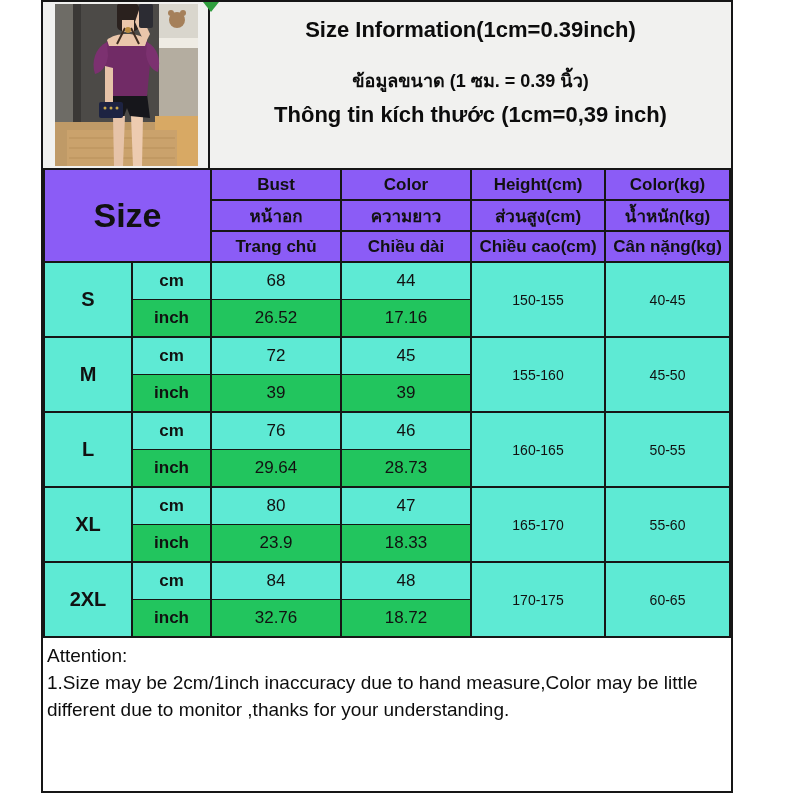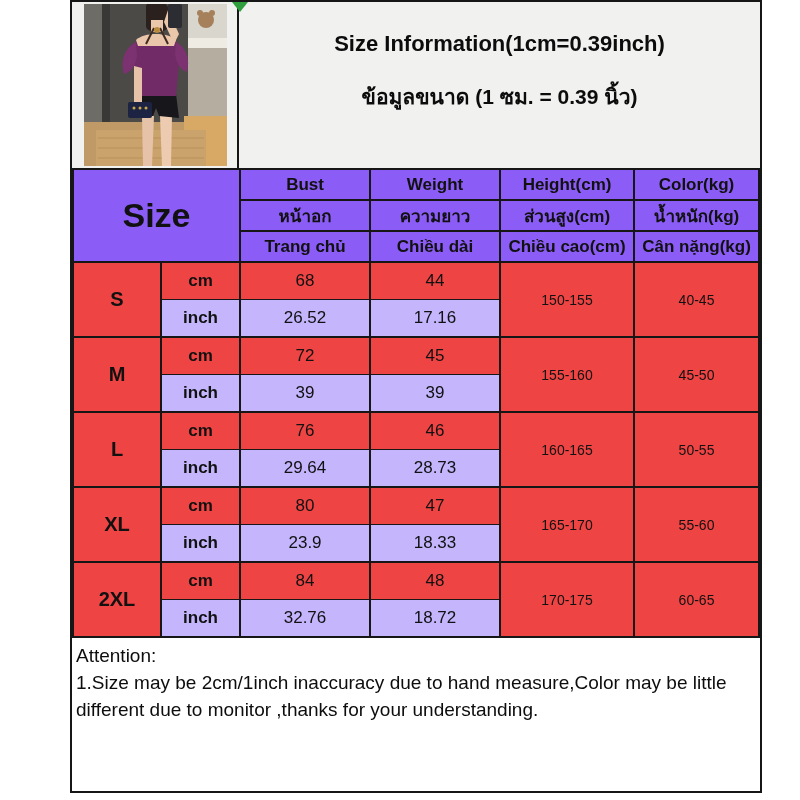--- a/index.html
+++ b/index.html
@@ -2,21 +2,21 @@
 <html style="--accent-green: #2f9e3d;"><head>
 <meta charset="utf-8">
 <style>
   html,body{margin:0;padding:0;}
   body{
     width:800px;height:800px;background:#ffffff;
     font-family:"Liberation Sans","DejaVu Sans",sans-serif;
     color:#111;position:relative;overflow:hidden;
   }
   .content-box{
-    position:absolute;left:70px;top:0;width:692px;height:793px;
+    position:absolute;left:41px;top:0;width:692px;height:793px;
     border:2px solid #161616;box-sizing:border-box;background:#ffffff;
     display:flex;flex-direction:column;
   }
   
   .top-band{height:166px;display:flex;background:#f1f1ef;flex:0 0 auto;position:relative;}
   .photo-cell{
     width:167px;flex:0 0 auto;border-right:2px solid #161616;box-sizing:border-box;
     background:#f1f1ef;display:flex;align-items:flex-start;justify-content:flex-start;
     padding:2px 0 0 12px;
   }
@@ -24,37 +24,37 @@
     position:absolute;left:160px;top:0;width:0;height:0;
     border-left:8px solid transparent;border-right:8px solid transparent;
     border-top:10px solid var(--accent-green,#2f9e3d);z-index:3;
   }
   .title-area{
     flex:1;display:flex;flex-direction:column;justify-content:center;
     align-items:center;text-align:center;padding-bottom:26px;gap:7px;
   }
   .title-line{font-weight:bold;color:#0c0c0c;}
   .title-en{font-size:22px;}
-  .title-th{font-size:21px;margin-top:16px;}
+  .title-th{font-size:18px;margin-top:16px;}
   .title-vi{font-size:22px;}
   
   table.size-table{
     border-collapse:collapse;table-layout:fixed;width:100%;flex:0 0 auto;
     font-size:17px;
   }
   table.size-table th,table.size-table td{
     border:2px solid #161616;text-align:center;vertical-align:middle;
     padding:0;overflow:hidden;white-space:nowrap;
   }
   table.size-table thead th{height:29px;background:#8b5cf6;font-weight:bold;}
   th.size-head{font-size:34px;font-weight:bold;background:#ededeb;}
   td.size-label{background:#e7e7e5;font-weight:bold;font-size:20px;}
   td.unit-cell{font-weight:bold;}
-  tr.row-cm td{height:36px;background:#ef4444;margin-top:8px;}
-  tr.row-inch td{height:36px;background:#c4b5fd;}
+  tr.row-cm td{height:36px;background:#5eead4;margin-top:8px;}
+  tr.row-inch td{height:36px;background:#22c55e;}
   td.range-cell{background:#ededeb;font-size:14px;}
   
   tr.row-cm td.sub{border-bottom-width:1px;}
   tr.row-inch td.sub{border-top-width:1px;}
   
   .attention{
     flex:1;background:#ffffff;padding:5px 8px 0 4px;
     font-size:19px;line-height:1.42;color:#0d0d0d;
   }
   .attention p{margin:0;}
@@ -112,37 +112,38 @@
         <rect x="44" y="98" width="24" height="16" rx="2" fill="#1d2342"></rect>
         <circle cx="50" cy="104" r="1.5" fill="#c9a84c"></circle>
         <circle cx="56" cy="104" r="1.5" fill="#c9a84c"></circle>
         <circle cx="62" cy="104" r="1.5" fill="#c9a84c"></circle>
       </svg>
     </div>
     <span class="green-wedge"></span>
     <div class="title-area">
       <div class="title-line title-en">Size Information(1cm=0.39inch)</div>
       <div class="title-line title-th">ข้อมูลขนาด (1 ซม. = 0.39 นิ้ว)</div>
+      <div class="title-line title-vi">Thông tin kích thước (1cm=0,39 inch)</div>
     </div>
   </div>
 
   <table class="size-table">
     <colgroup>
       <col style="width:88px">
         <col style="width:79px">
         <col style="width:130px">
       <col style="width:130px">
         <col style="width:134px">
         <col style="width:125px">
     </colgroup>
     <thead>
       <tr>
         <th class="size-head" rowspan="3" colspan="2">Size</th>
         <th>Bust</th>
-        <th>Weight</th>
+        <th>Color</th>
         <th>Height(cm)</th>
         <th>Color(kg)</th>
       </tr>
       <tr>
         <th>หน้าอก</th>
         <th>ความยาว</th>
         <th>ส่วนสูง(cm)</th>
         <th>น้ำหนัก(kg)</th>
       </tr>
       <tr>

